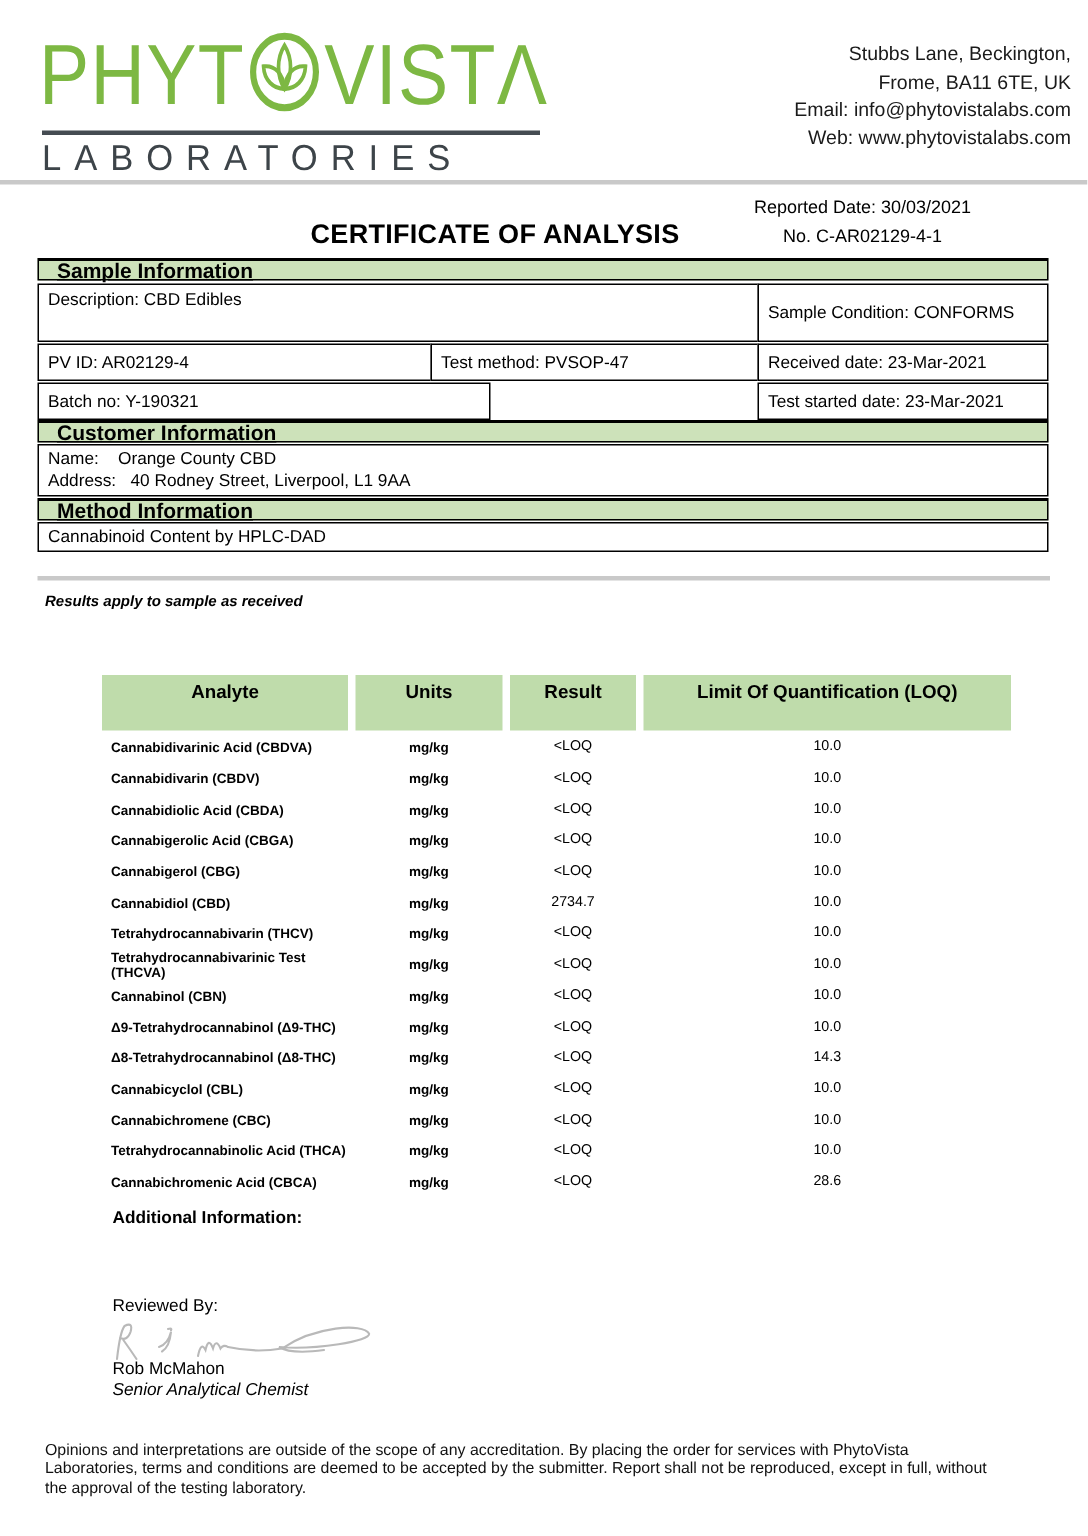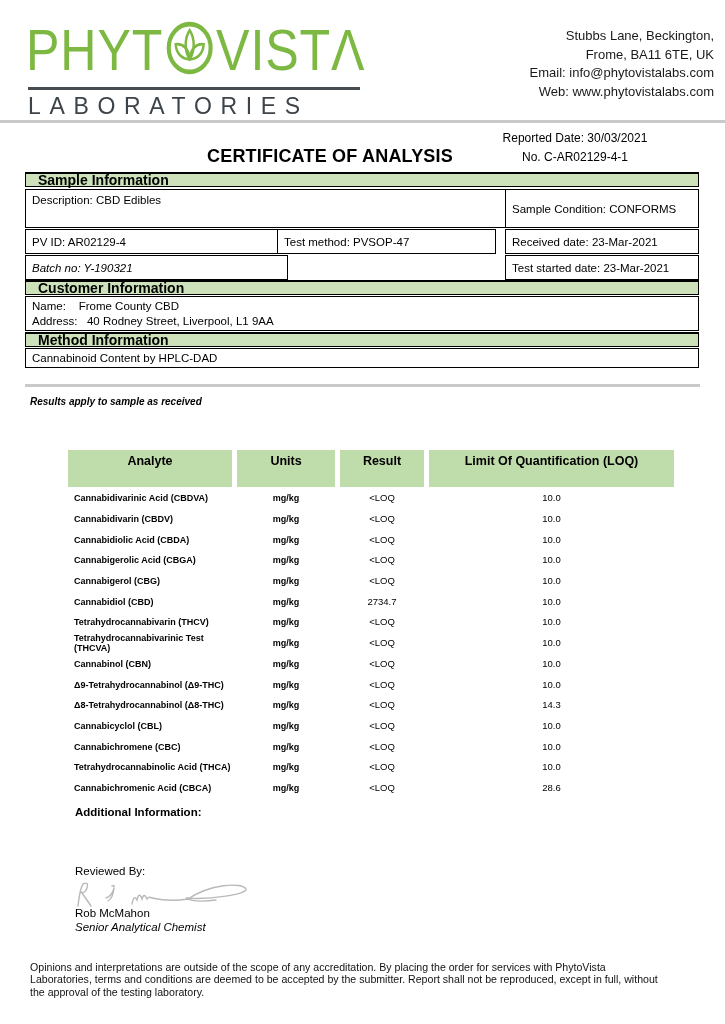--- a/index.html
+++ b/index.html
@@ -107,31 +107,31 @@
   <div class="report-meta" style="top:150px;">No. C-AR02129-4-1</div>
   <div class="coa-title">CERTIFICATE OF ANALYSIS</div>
 
   <div class="sec-bar" style="top:172px;">
     <span>Sample Information</span>
   </div>
   <div class="cellbox vtop pad" style="left:25px;top:189px;width:481px;height:39px;">Description: CBD Edibles</div>
   <div class="cellbox vcenter pad" style="left:505px;top:189px;width:194px;height:39px;">Sample Condition: CONFORMS</div>
 
   <div class="cellbox vcenter pad" style="left:25px;top:229px;width:263px;height:25px;">PV ID: AR02129-4</div>
-  <div class="cellbox vcenter pad" style="left:277px;top:229px;width:219px;height:25px;">Test method: PVSOP-47</div>
+  <div class="cellbox vcenter pad" style="left:287px;top:229px;width:219px;height:25px;">Test method: PVSOP-47</div>
   <div class="cellbox vcenter pad" style="left:505px;top:229px;width:194px;height:25px;">Received date: 23-Mar-2021</div>
 
-  <div class="cellbox vcenter pad" style="left:25px;top:255px;width:263px;height:25px;font-style:italic;">Batch no: Y-190321</div>
+  <div class="cellbox vcenter pad" style="left:25px;top:255px;width:302px;height:25px;">Batch no: Y-190321</div>
   <div class="cellbox vcenter pad" style="left:505px;top:255px;width:194px;height:25px;">Test started date: 23-Mar-2021</div>
 
   <div class="sec-bar" style="top:280px;">
     <span>Customer Information</span>
   </div>
   <div class="cellbox pad" style="left:25px;top:296px;width:674px;height:35px;flex-direction:column;justify-content:space-between;padding-top:3px;padding-bottom:3px;">
-    <div style="white-space:pre;">Name:    Frome County CBD</div>
+    <div style="white-space:pre;">Name:    Orange County CBD</div>
     <div style="white-space:pre;">Address:   40 Rodney Street, Liverpool, L1 9AA</div>
   </div>
 
   <div class="sec-bar" style="top:332px;">
     <span>Method Information</span>
   </div>
   <div class="cellbox vcenter pad" style="left:25px;top:348px;width:674px;height:20px;">Cannabinoid Content by HPLC-DAD</div>
 
   <div class="rule-gray" style="left:25px;top:384px;width:675px;height:3px;"></div>
 

